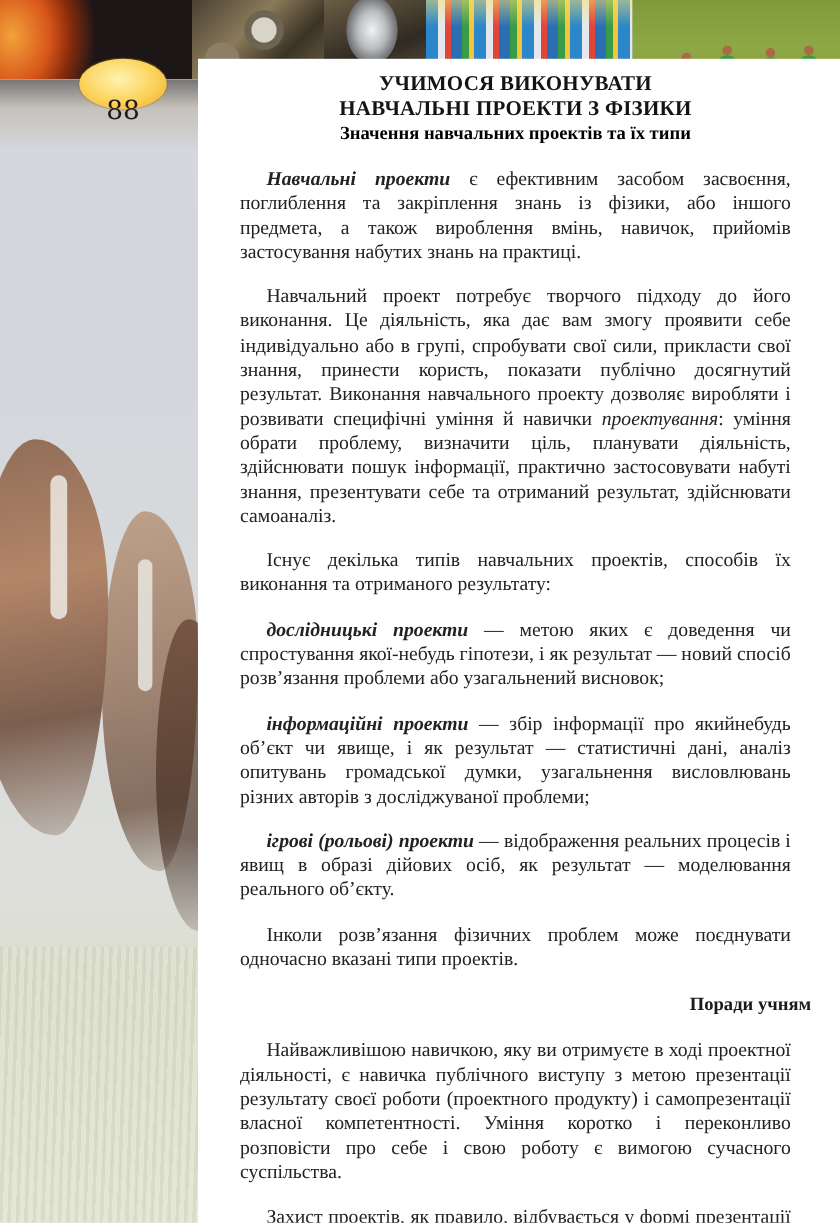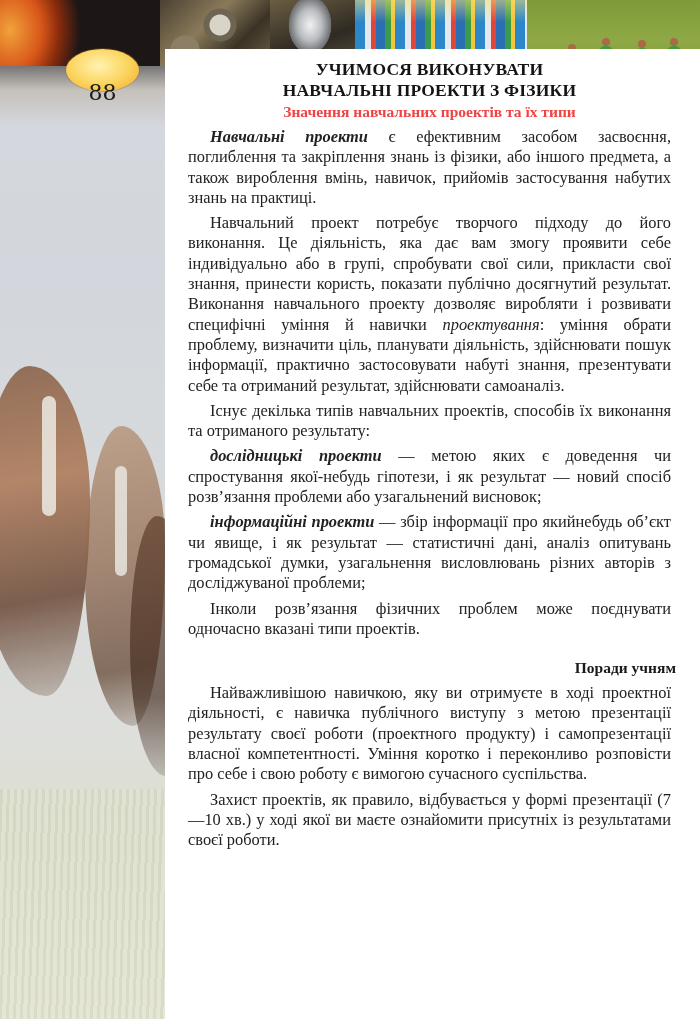--- a/index.html
+++ b/index.html
@@ -178,24 +178,24 @@
     letter-spacing: 0.2px;
     color: #141414;
   }
   .subtitle {
     margin: 1px 0 0 0;
     text-align: center;
     font-family: "Liberation Serif", "DejaVu Serif", serif;
     font-weight: bold;
     font-size: 15.5px;
     line-height: 20px;
-    color: #ef4444;
+    color: #000000;
   }
   .para {
-    margin: 5px;
+    margin: 17px;
     font-family: "Liberation Serif", "DejaVu Serif", serif;
     font-size: 16.4px;
     line-height: 20.3px;
     text-align: justify;
     text-indent: 22px;
     color: #222;
   }
   .para em.term {
     font-style: italic;
     font-weight: bold;
@@ -253,20 +253,21 @@
 
   <p class="para"><span>Навчальний проект потребує творчого підходу до його виконання. Це діяльність, яка дає вам змогу проявити себе індивідуально або в групі, спробувати свої сили, прикласти свої знання, принести користь, показати публічно досягну­тий результат. Виконання навчального проекту дозволяє виробляти і розвивати специфічні уміння й навички </span><em class="soft">проек­тування</em><span>: уміння обрати проблему, визначити ціль, плану­вати діяльність, здійснювати пошук інформації, практично застосовувати набуті знання, презентувати себе та отрима­ний результат, здійснювати самоаналіз.</span></p>
 
   <p class="para">Існує декілька типів навчальних проектів, способів їх виконання та отриманого результату:</p>
 
   <p class="para"><em class="term">дослідницькі проекти</em><span> — метою яких є доведення чи спростування якої-небудь гіпотези, і як результат — новий спосіб розв’язання проблеми або узагальнений висновок;</span></p>
 
 
   <p class="para"><em class="term">інформаційні проекти</em><span> — збір інформації про який­небудь об’єкт чи явище, і як результат — статистичні дані, аналіз опитувань громадської думки, узагальнення вислов­лювань різних авторів з досліджуваної проблеми;</span></p>
 
+  <p class="para"><em class="term">ігрові (рольові) проекти</em><span> — відображення реальних про­цесів і явищ в образі дійових осіб, як результат — моделю­вання реального об’єкту.</span></p>
 
   <p class="para">Інколи розв’язання фізичних проблем може поєднувати одночасно вказані типи проектів.</p>
 
   <h3 class="section-heading">Поради учням</h3>
 
   <p class="para">Найважливішою навичкою, яку ви отримуєте в ході про­ектної діяльності, є навичка публічного виступу з метою презентації результату своєї роботи (проектного продукту) і самопрезентації власної компетентності. Уміння коротко і переконливо розповісти про себе і свою роботу є вимогою сучасного суспільства.</p>
 
   <p class="para">Захист проектів, як правило, відбувається у формі пре­зентації (7—10 хв.) у ході якої ви маєте ознайомити при­сутніх із результатами своєї роботи.</p>
 </div>
 

